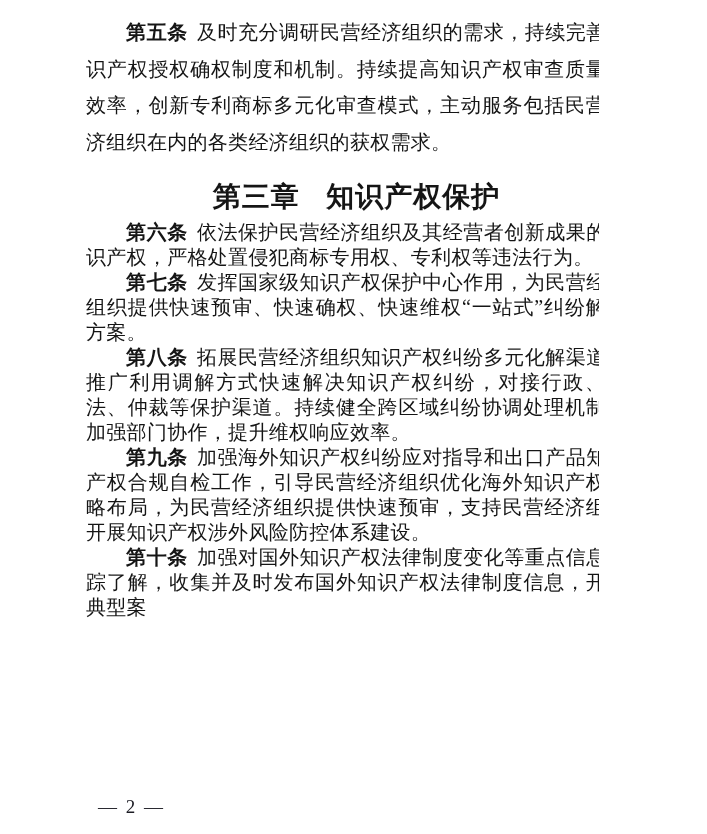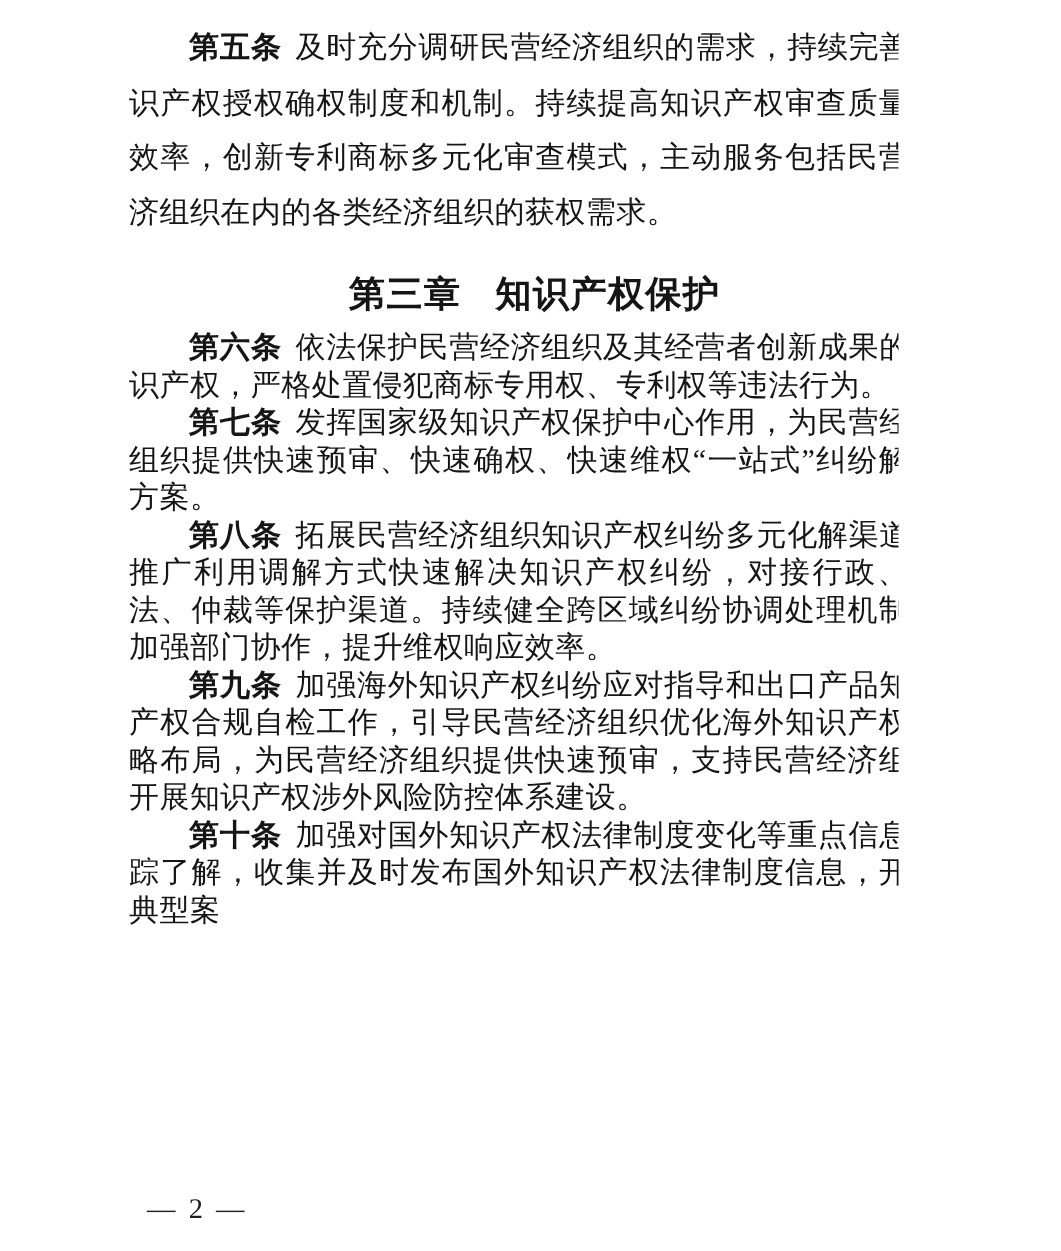--- a/index.html
+++ b/index.html
@@ -35,21 +35,21 @@
   .para-lead {
     line-height: 36.5px;
   }
   .term {
     font-weight: 700;
     margin-right: 0.45em;
     letter-spacing: 0.5px;
   }
   .chapter {
     margin: 16px 0 2px 0;
-    font-size: 24px;
+    font-size: 28px;
     font-weight: 700;
     line-height: 42px;
     text-align: center;
     text-indent: 0;
     letter-spacing: 1px;
   }
   .chapter-title {
     margin-left: 0.95em;
   }
   .footer {

